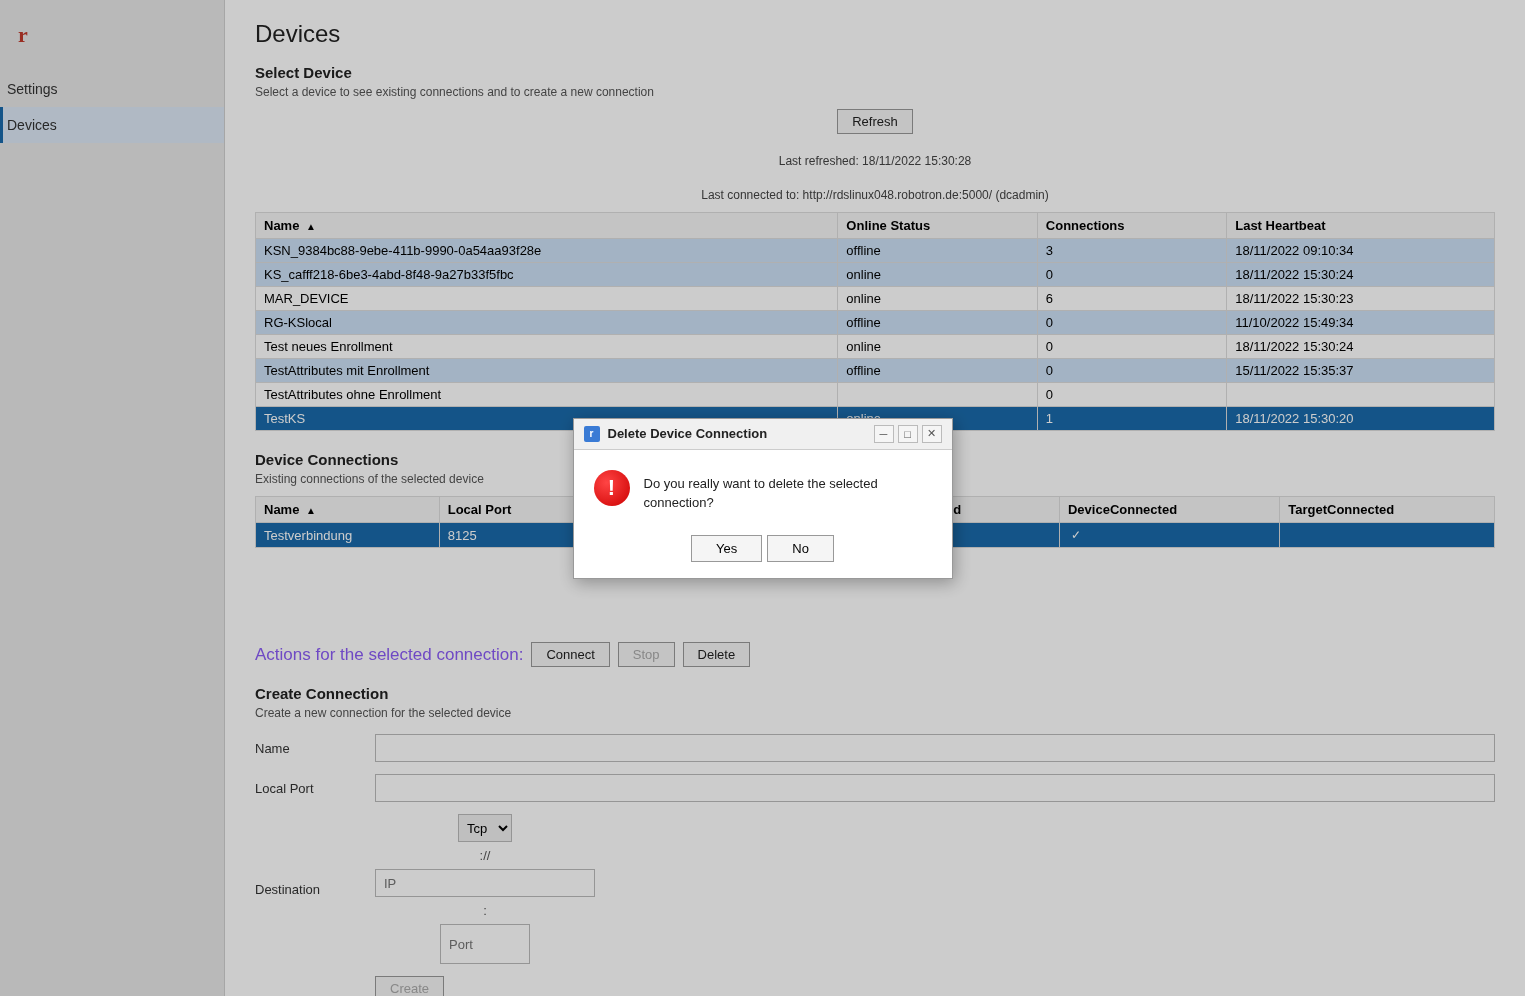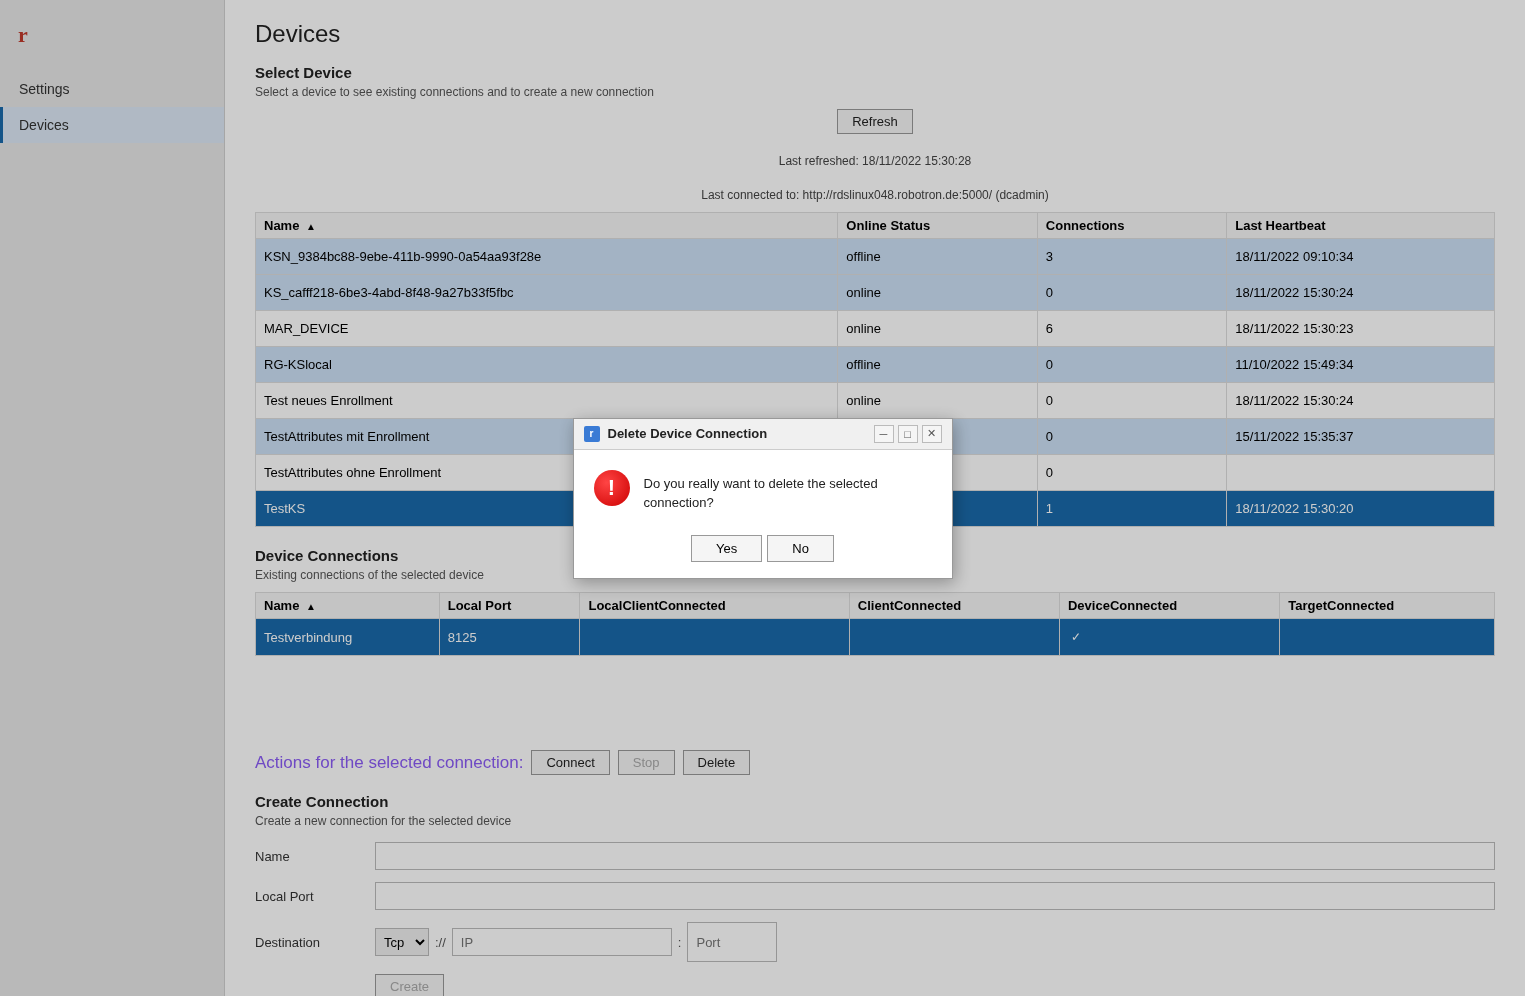--- a/index.html
+++ b/index.html
@@ -13,21 +13,21 @@
       border-right: 1px solid #d0d0d0;
       display: flex;
       flex-direction: column;
       padding-top: 10px;
     }
     .sidebar-logo {
       padding: 10px 16px 20px 16px;
     }
     .sidebar-logo svg { width: 28px; height: 28px; }
     .sidebar-item {
-      padding: 10px 16px;
+      padding: 10px 4px;
       cursor: pointer;
       color: #333;
       font-size: 14px;
       border-left: 3px solid transparent;
     }
     .sidebar-item.active {
       border-left: 3px solid #1a6aaa;
       background: #dce8f5;
       font-weight: 500;
     }
@@ -88,21 +88,21 @@
     .data-table th {
       background: #f5f5f5;
       border: 1px solid #ddd;
       padding: 5px 8px;
       text-align: left;
       font-weight: 600;
       white-space: nowrap;
     }
     .data-table td {
       border: 1px solid #ddd;
-      padding: 10px 8px;
+      padding: 4px 8px;
       white-space: nowrap;
     }
     .data-table tr:nth-child(even) { background: #fafafa; }
     .data-table tr.selected-row {
       background: #1a6aaa !important;
       color: #fff;
     }
     .data-table tr.selected-row td { color: #fff; margin-top: 9px; }
     .data-table tr.highlighted {
       background: #cce0f5 !important;
@@ -133,20 +133,21 @@
       flex: 1;
       padding: 4px 8px;
       border: 1px solid #bbb;
       font-size: 13px;
       height: 28px;
     }
     .destination-row {
       display: flex;
       align-items: center;
       gap: 6px;
+      flex-direction: column;
     }
     .dest-select {
       padding: 3px 4px;
       border: 1px solid #bbb;
       font-size: 13px;
       height: 28px;
     }
     .dest-sep { font-size: 13px; color: #555; }
     .dest-ip {
       width: 220px;

